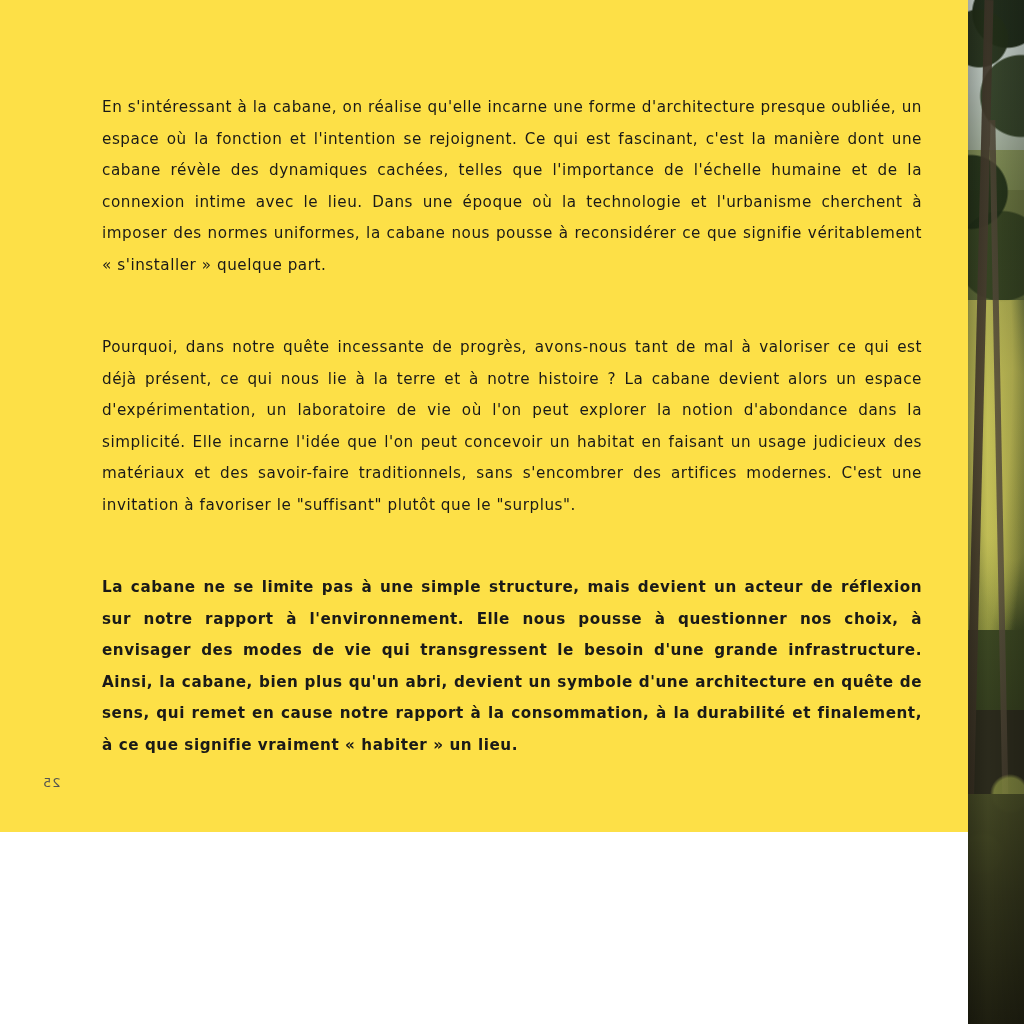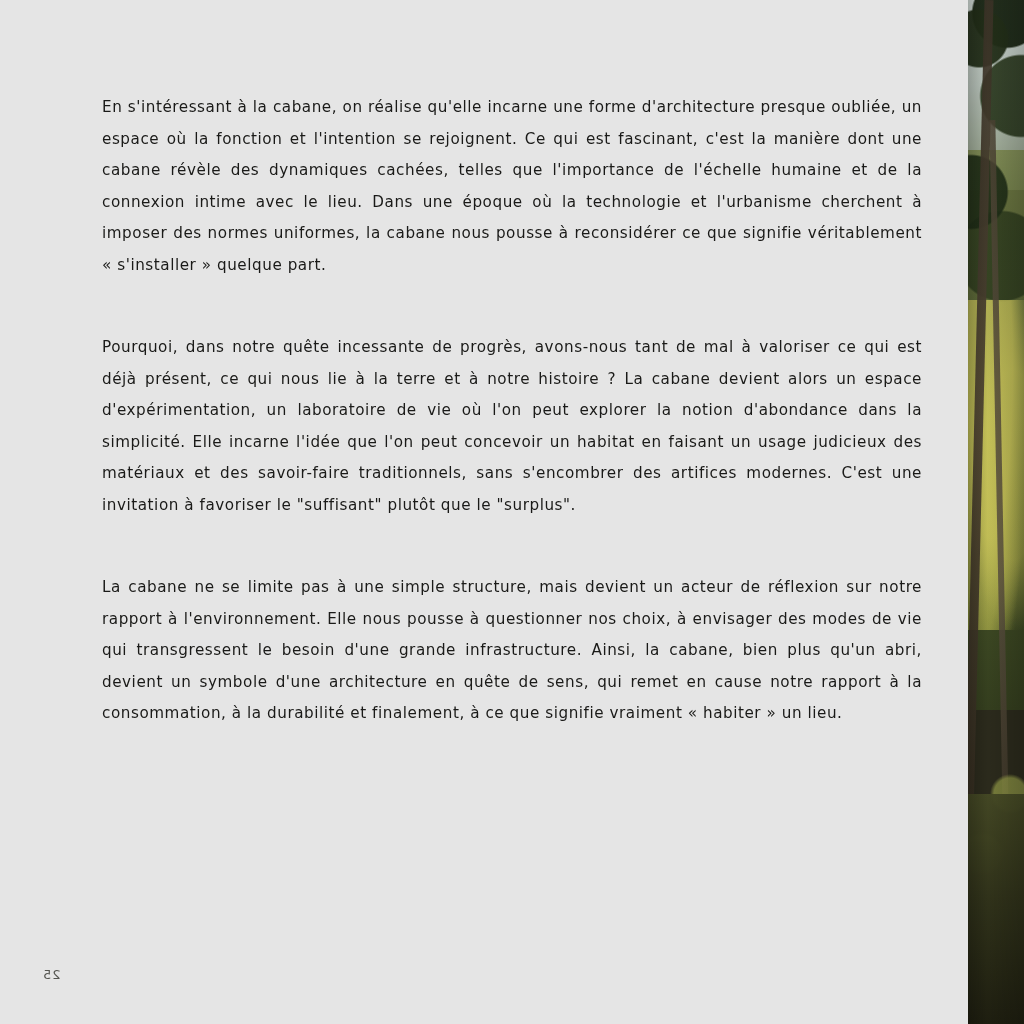--- a/index.html
+++ b/index.html
@@ -9,22 +9,22 @@
   }
   body {
     width: 1024px;
     height: 1024px;
     overflow: hidden;
     font-family: "DejaVu Sans", sans-serif;
   }
   .page {
     position: relative;
     width: 1024px;
-    height: 1024px;
-    background: #e5e5e5;
+    height: 832px;
+    background: #fde047;
   }
 
   
   .text-column {
     position: absolute;
     left: 102px;
     top: 92px;
     width: 820px;
   }
   .paragraph {
@@ -33,20 +33,21 @@
     line-height: 31.5px;
     letter-spacing: 0.55px;
     color: #1a1a18;
     text-align: justify;
     text-justify: inter-word;
     margin: 0 0 51px 0;
     font-weight: 400;
   }
   .paragraph:last-child {
     margin-bottom: 0;
+    font-weight: bold;
   }
 
   
   .page-number {
     position: absolute;
     left: 42px;
     bottom: 42px;
     font-family: "DejaVu Sans", sans-serif;
     font-size: 13px;
     letter-spacing: 1px;

